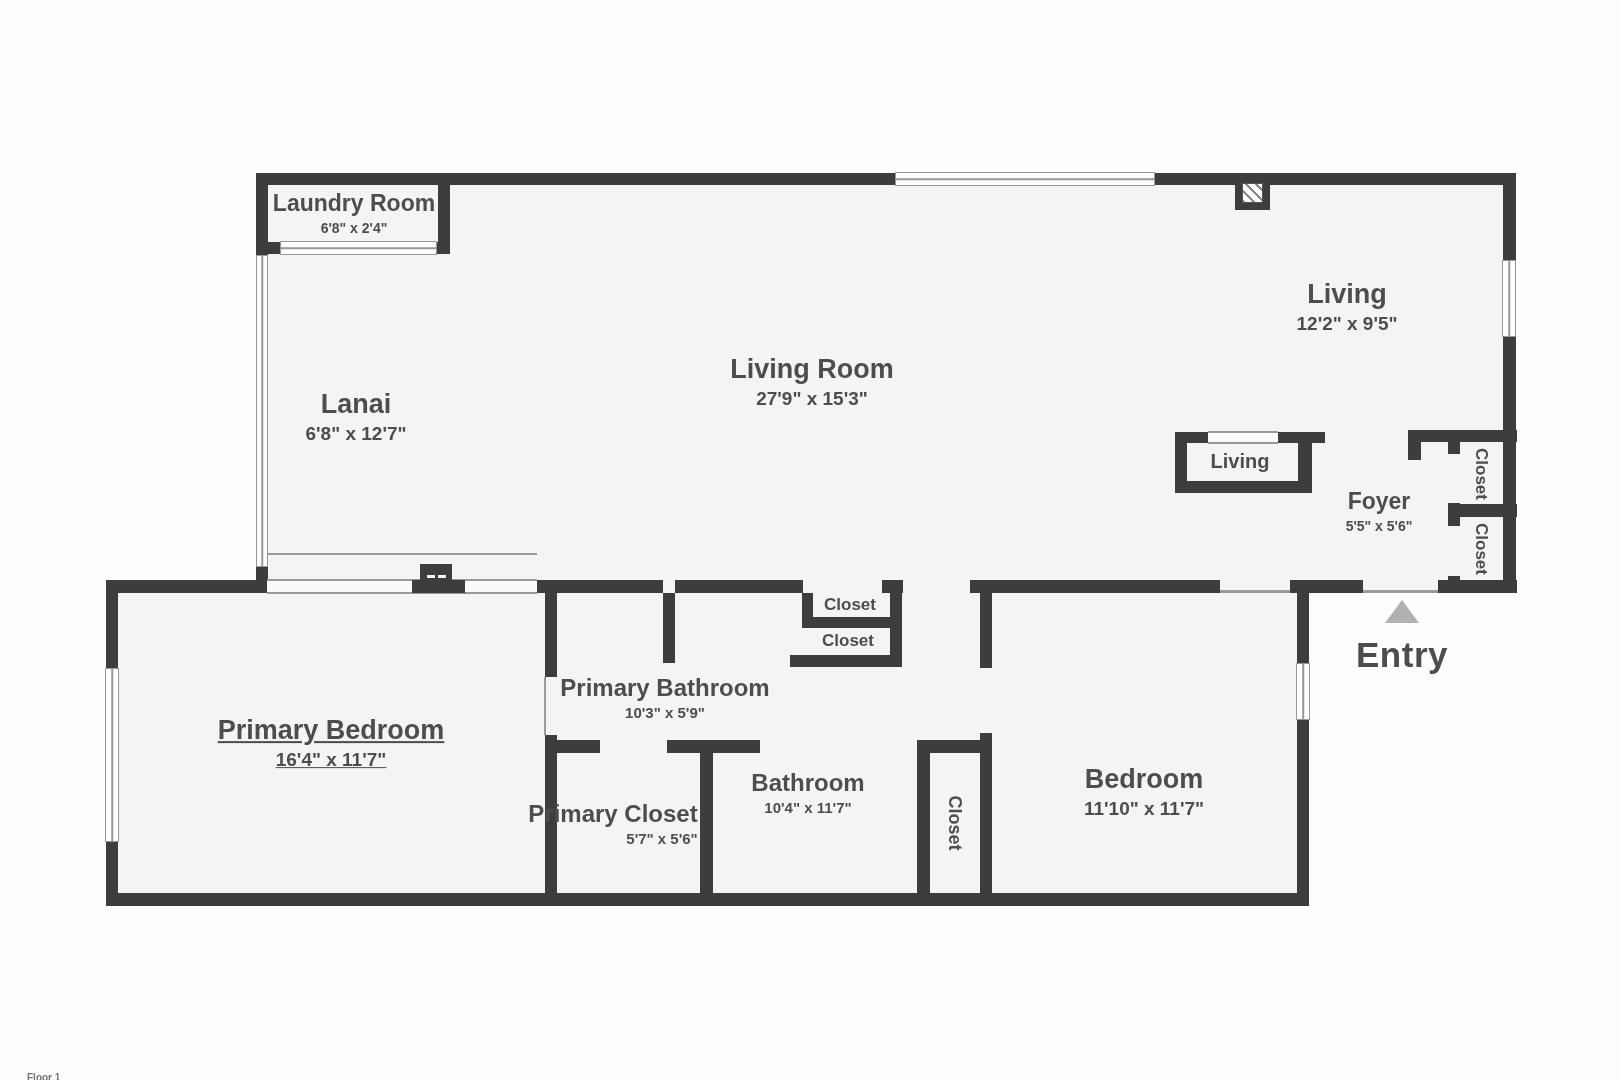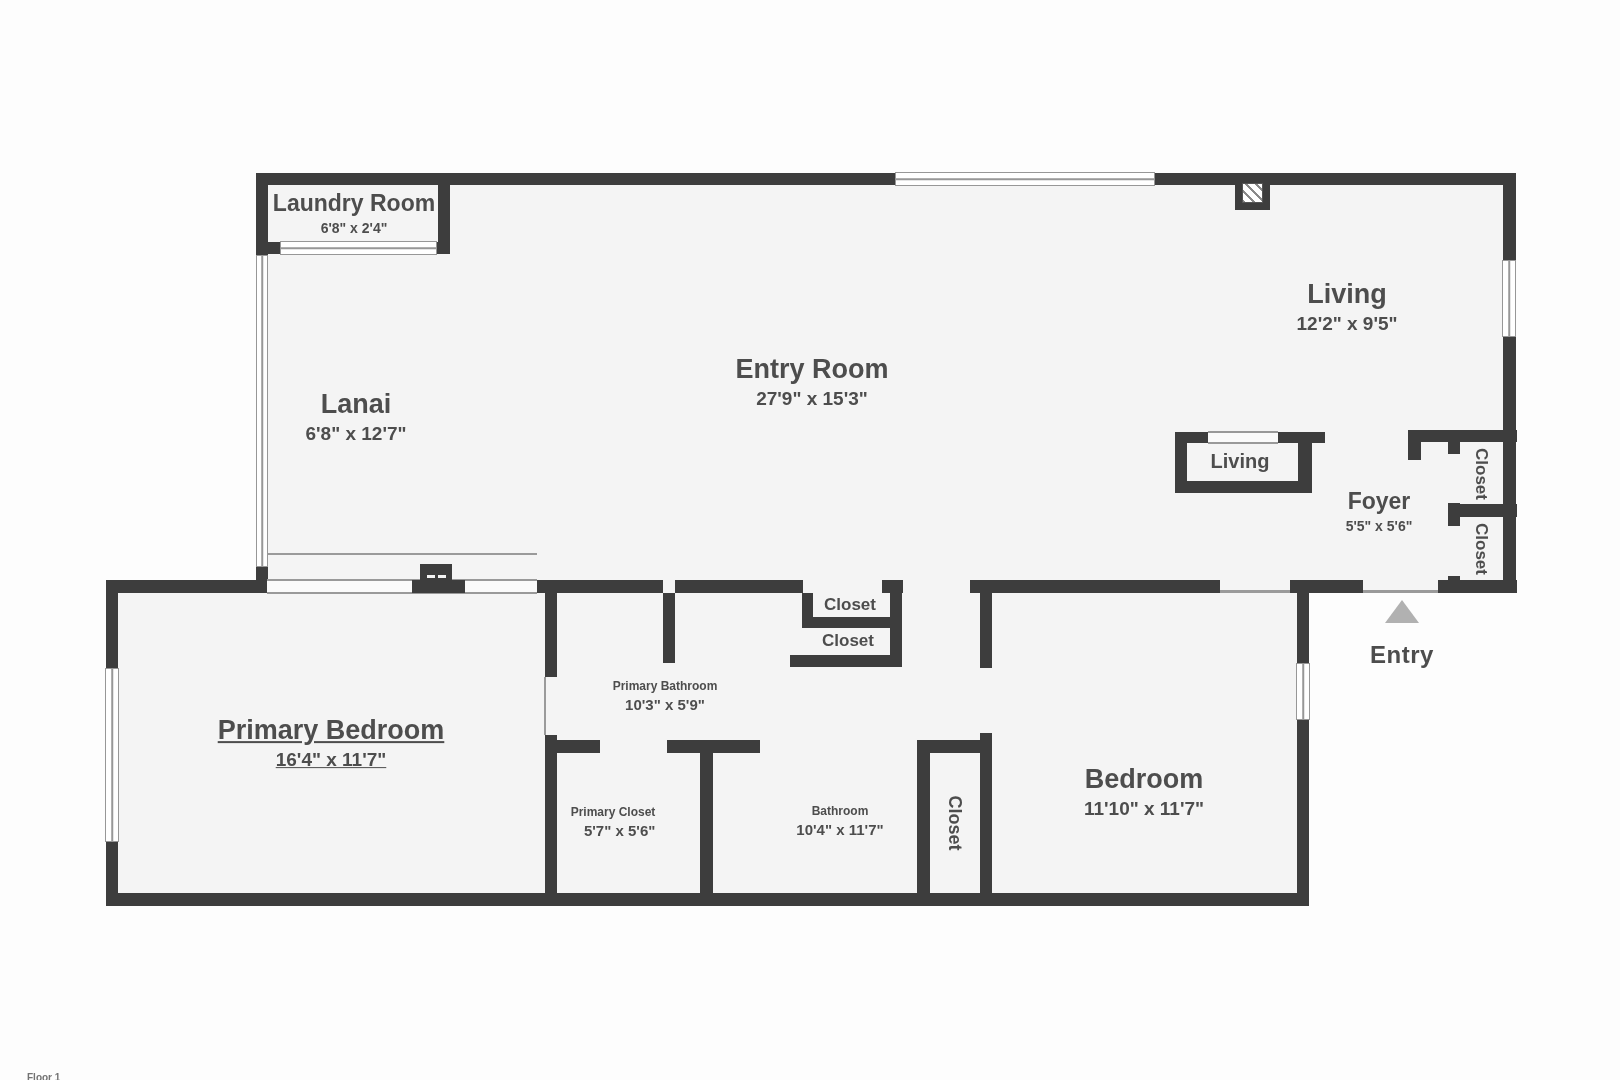--- a/index.html
+++ b/index.html
@@ -9,24 +9,24 @@
   .w{position:absolute;background:#3d3d3d;}
   .win-v{position:absolute;background:#ffffff;border:1.5px solid #979797;box-sizing:border-box;}
   .win-v::after{content:"";position:absolute;left:50%;top:0;bottom:0;width:1.5px;background:#979797;transform:translateX(-50%);}
   .win-h{position:absolute;background:#ffffff;border:1.5px solid #979797;box-sizing:border-box;}
   .win-h::after{content:"";position:absolute;top:50%;left:0;right:0;height:1.5px;background:#979797;transform:translateY(-50%);}
   .open-h{position:absolute;background:#fafafa;border-top:2px solid #999;border-bottom:2px solid #999;box-sizing:border-box;}
   .thin{position:absolute;background:#9a9a9a;}
   .lbl{position:absolute;text-align:center;transform:translate(-50%,-50%);font-weight:bold;white-space:nowrap;line-height:1.3;}
   .lbl.rot{transform:translate(-50%,-50%) rotate(90deg);}
   .lbl-lg .room-name{font-size:27px;}   .lbl-lg .room-dims{font-size:19px;}
-  .lbl-md .room-name{font-size:12px;}   .lbl-md .room-dims{font-size:15px;}
+  .lbl-md .room-name{font-size:24px;}   .lbl-md .room-dims{font-size:15px;}
   .lbl-sm .room-name{font-size:23px;}   .lbl-sm .room-dims{font-size:14px;}
   .lbl-xs .room-name{font-size:17px;}
-  .lbl-entry .room-name{font-size:24px;letter-spacing:.5px;}
+  .lbl-entry .room-name{font-size:35px;letter-spacing:.5px;}
   .room-name,.room-dims{display:block;}
   .hatch{position:absolute;background:#ffffff;
          background-image:repeating-linear-gradient(45deg,#8a8a8a 0 2px,rgba(0,0,0,0) 2px 7px);
          border:1px solid #555;box-sizing:border-box;}
   .tri{position:absolute;width:0;height:0;border-left:17px solid transparent;
        border-right:17px solid transparent;border-bottom:23px solid #b1b1b1;}
   .dash{position:absolute;background:#f4f4f4;}
   .footer-left{position:absolute;left:27px;top:1072px;font-weight:bold;font-size:10px;color:#737373;}
   .footer-center{position:absolute;left:791px;top:1051px;transform:translateX(-50%);
                  font-weight:bold;font-size:12.5px;color:#4d4d4d;white-space:nowrap;}
@@ -124,21 +124,21 @@
 
   <div class="lbl lbl-sm" style="left:354px;top:213px;">
     <span class="room-name">Laundry Room</span>
     <span class="room-dims">6'8" x 2'4"</span>
   </div>
   <div class="lbl lbl-lg" style="left:356px;top:417px;">
     <span class="room-name">Lanai</span>
     <span class="room-dims">6'8" x 12'7"</span>
   </div>
   <div class="lbl lbl-lg" style="left:812px;top:382px;">
-    <span class="room-name">Entry Room</span>
+    <span class="room-name">Living Room</span>
     <span class="room-dims">27'9" x 15'3"</span>
   </div>
   <div class="lbl lbl-lg" style="left:1347px;top:307px;">
     <span class="room-name">Living</span>
     <span class="room-dims">12'2" x 9'5"</span>
   </div>
   <div class="lbl lbl-sm" style="left:1240px;top:461px;">
     <span class="room-name" style="font-size:20px;">Living</span>
   </div>
   <div class="lbl lbl-sm" style="left:1379px;top:511px;">
@@ -162,21 +162,21 @@
   <div class="lbl lbl-xs" style="left:850px;top:605px;">
     <span class="room-name">Closet</span>
   </div>
   <div class="lbl lbl-xs" style="left:848px;top:641px;">
     <span class="room-name">Closet</span>
   </div>
   <div class="lbl lbl-md" style="left:613px;top:823px;text-align:right;">
     <span class="room-name">Primary Closet</span>
     <span class="room-dims">5'7" x 5'6"</span>
   </div>
-  <div class="lbl lbl-md" style="left:808px;top:822px;margin-left:32px;">
+  <div class="lbl lbl-md" style="left:808px;top:792px;">
     <span class="room-name">Bathroom</span>
     <span class="room-dims">10'4" x 11'7"</span>
   </div>
   <div class="lbl lbl-xs rot" style="left:954px;top:823px;">
     <span class="room-name" style="font-size:18px;">Closet</span>
   </div>
   <div class="lbl lbl-lg" style="left:1144px;top:792px;">
     <span class="room-name">Bedroom</span>
     <span class="room-dims">11'10" x 11'7"</span>
   </div>

